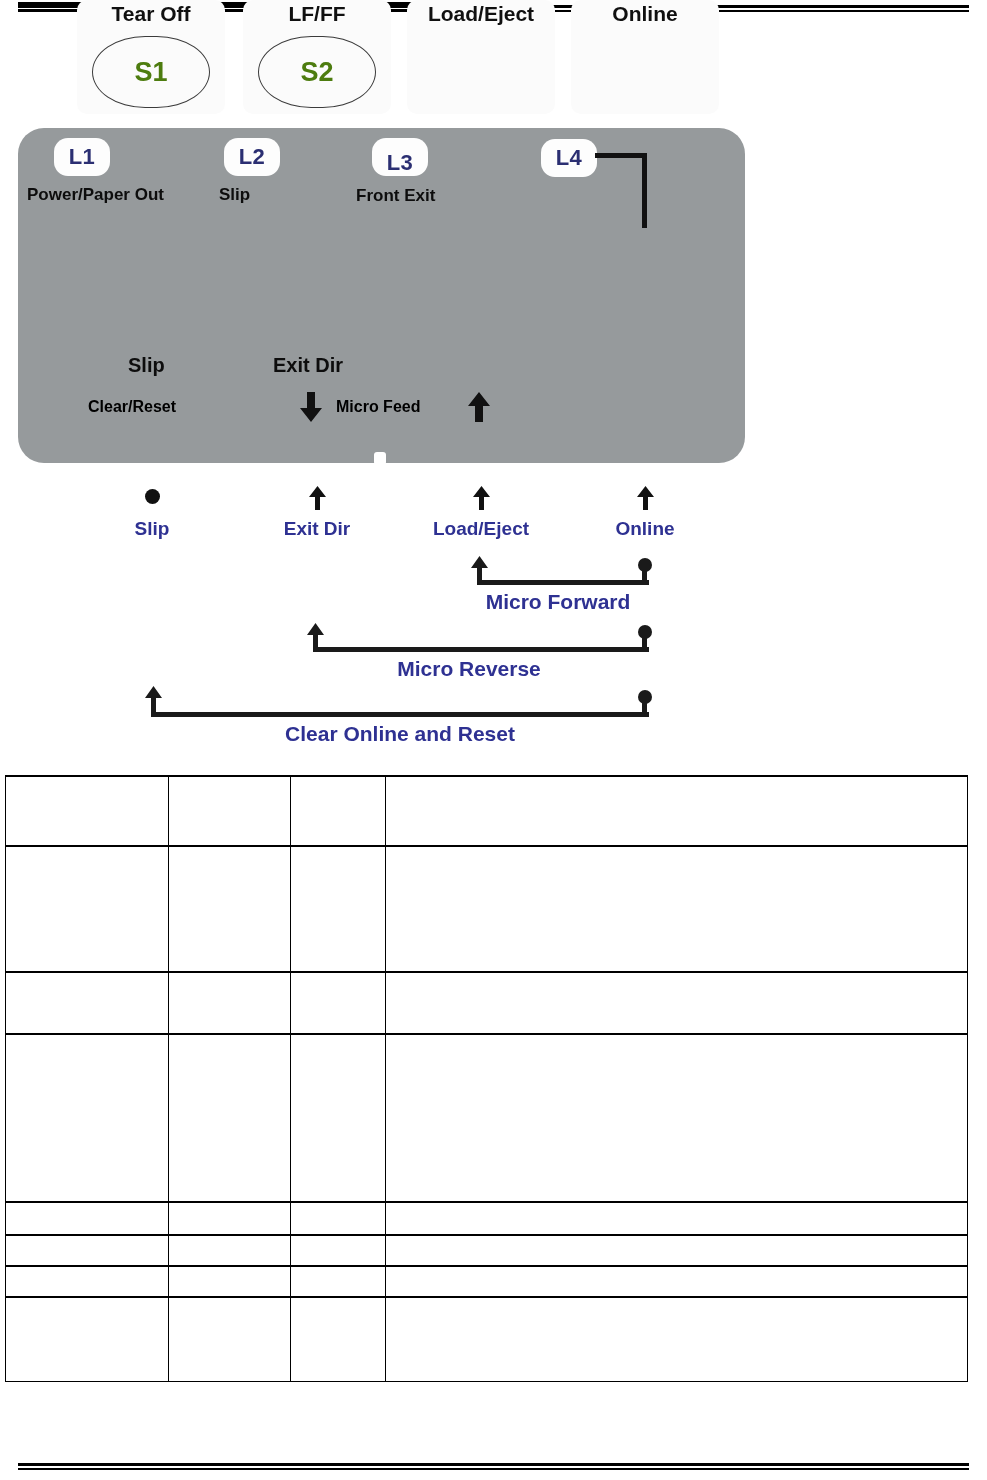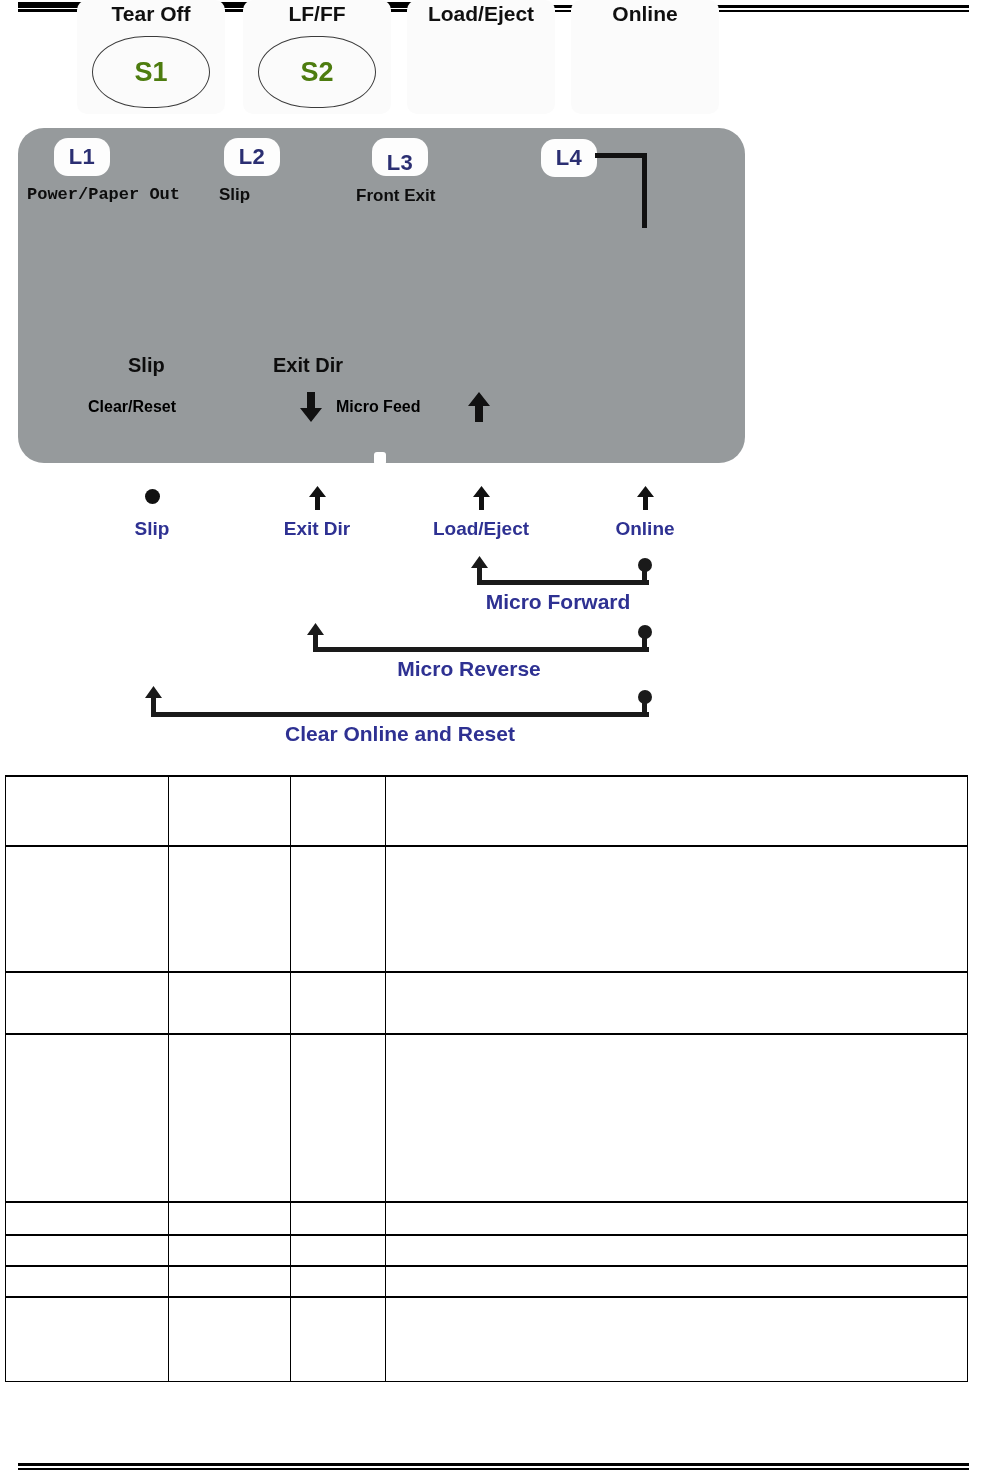--- a/index.html
+++ b/index.html
@@ -221,21 +221,21 @@
 <div class="rule-overlay-a"></div>
 <div class="rule-overlay-b"></div>
 <div class="rule-overlay-c"></div>
 
 <div class="panel"></div>
 <div class="panel-notch"></div>
 
 <div class="led" style="left:42px;  top:138px;margin-left:12px;">
   <span>L1</span>
 </div>
-<div class="led-caption" style="left:27px; top:185px;font-family:Liberation Mono, monospace;">Power/Paper Out</div>
+<div class="led-caption" style="left:27px; top:185px;">Power/Paper Out</div>
 
 <div class="led" style="left:224px; top:138px;text-align:center;">
   <span>L2</span>
 </div>
 <div class="led-caption" style="left:219px; top:185px;">Slip</div>
 
 <div class="led" style="left:372px; top:138px;align-items:flex-end;">
   <span>L3</span>
 </div>
 <div class="led-caption" style="left:356px; top:186px;">Front Exit</div>

